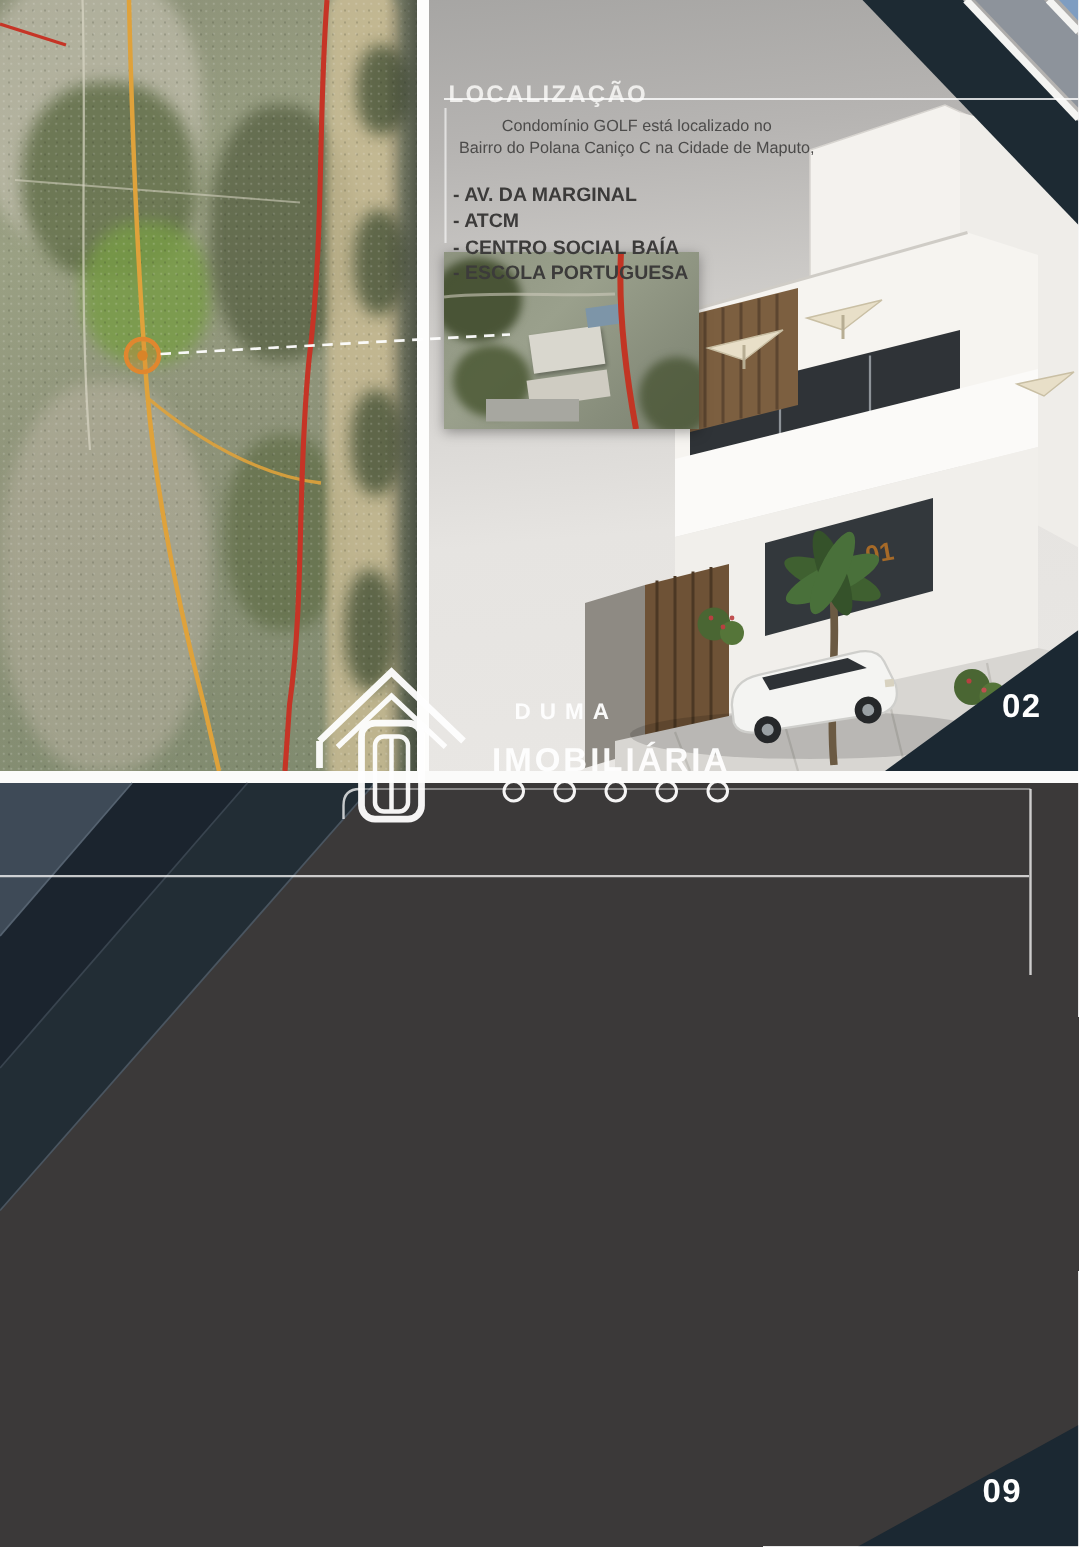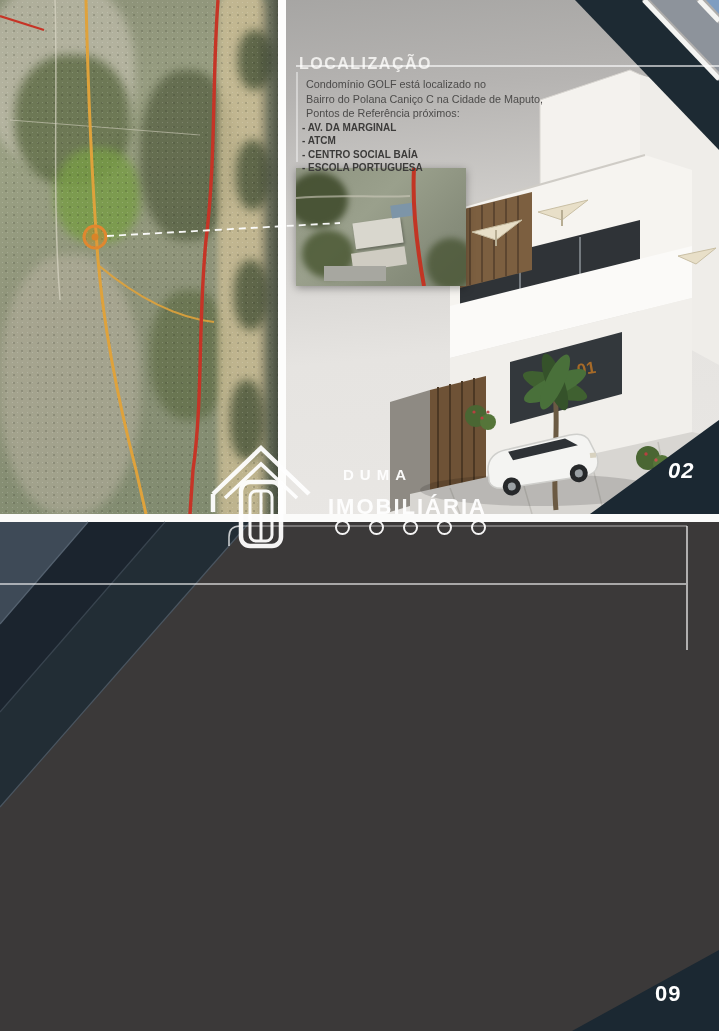--- a/index.html
+++ b/index.html
@@ -17,22 +17,22 @@
   .map-texture{position:absolute;inset:0;
     background-image:radial-gradient(rgba(255,255,255,.16) .7px,transparent 1px),radial-gradient(rgba(40,45,30,.18) .7px,transparent 1px);
     background-size:5px 5px,8px 8px;background-position:0 0,2px 3px;}
   .map-shadow-right{position:absolute;right:0;top:0;width:22px;height:100%;
     background:linear-gradient(90deg,rgba(30,35,28,0),rgba(25,30,26,.55));}
   .white-gap{position:absolute;left:278px;top:0;width:8px;height:514px;background:#fdfdfc;}
 
   .loc-title{position:absolute;left:299px;top:44px;font-size:16px;font-weight:bold;
     letter-spacing:1.5px;color:#eeedeb;}
   .loc-body{position:absolute;left:306px;top:77px;color:#4c4b4a;font-size:10.8px;line-height:1.35;}
-  .loc-body .line{white-space:nowrap;}
-  .loc-list{position:absolute;left:302px;top:121px;color:#3c3b3a;font-size:10px;font-weight:bold;line-height:1.33;}
+  .loc-body .line{white-space:nowrap;text-align:center;}
+  .loc-list{position:absolute;left:302px;top:121px;color:#3c3b3a;font-size:13px;font-weight:bold;line-height:1.33;}
 
   .inset-map{position:absolute;left:296px;top:168px;width:170px;height:118px;overflow:hidden;
     background:linear-gradient(135deg,#8e9480 0%,#9aa08c 40%,#878d7b 75%,#7c8370 100%);
     box-shadow:0 2px 8px rgba(0,0,0,.35);}
   .inset-map .blob{position:absolute;border-radius:50%;filter:blur(3px);}
   .inset-map .bld{position:absolute;}
 
   
   .pg-num{position:absolute;color:#fff;font-weight:bold;font-size:22px;letter-spacing:1px;}
 
@@ -174,21 +174,20 @@
       <svg class="abs" width="170" height="118" viewBox="0 0 170 118" style="left:0;top:0;">
         <path d="M118,0 C116,40 121,80 128,118" stroke="#c23524" stroke-width="4" fill="none"></path>
         <path d="M0,30 C40,26 80,30 114,28" stroke="#cdc9ba" stroke-width="2" fill="none" opacity=".6"></path>
       </svg>
     </div>
 
     <h1 class="loc-title">LOCALIZAÇÃO</h1>
     <div class="loc-body">
       <div class="line">Condomínio GOLF está localizado no</div>
       <div class="line">Bairro do Polana Caniço C na Cidade de Maputo,</div>
-      <div class="line">Pontos de Referência próximos:</div>
     </div>
     <div class="loc-list">
       <div>- AV. DA MARGINAL</div>
       <div>- ATCM</div>
       <div>- CENTRO SOCIAL BAÍA</div>
       <div>- ESCOLA PORTUGUESA</div>
     </div>
   </section>
 
   <div class="divider"></div>
@@ -230,21 +229,21 @@
     <line x1="88" y1="522" x2="0" y2="624" stroke="#556270" stroke-width="1.2"></line>
 
     <path d="M240,526 Q229,526 229,537 L229,546" stroke="#ffffff" stroke-width="1.6" fill="none" opacity=".75"></path>
     <line x1="240" y1="526" x2="687" y2="526" stroke="#ffffff" stroke-width="1.4" opacity=".4"></line>
     <line x1="687" y1="526" x2="687" y2="650" stroke="#ffffff" stroke-width="1.6" opacity=".75"></line>
     <line x1="0" y1="584" x2="686" y2="584" stroke="#ffffff" stroke-width="1.5" opacity=".75"></line>
 
     <polygon points="719,950 719,1031 572,1031" fill="#1b2832"></polygon>
   </svg>
 
-  <div class="pg-num" style="left:668px;top:458px;z-index:36;font-style:italic;">02</div>
+  <div class="pg-num" style="left:668px;top:458px;z-index:36;">02</div>
   <div class="pg-num" style="left:655px;top:981px;z-index:36;">09</div>
 
   <div class="logo">
     <svg width="120" height="122" viewBox="0 0 120 122" fill="none" stroke="#ffffff">
       <path d="M8,66 L56,20 L104,66" stroke-width="4.5"></path>
       <path d="M20,70 L56,36 L92,70" stroke-width="3.5"></path>
       <rect x="36" y="54" width="40" height="64" rx="9" stroke-width="4.5"></rect>
       <rect x="45" y="63" width="22" height="50" rx="6" stroke-width="3"></rect>
       <line x1="56" y1="63" x2="56" y2="113" stroke-width="3"></line>
       <line x1="8" y1="66" x2="8" y2="84" stroke-width="4.5"></line>

